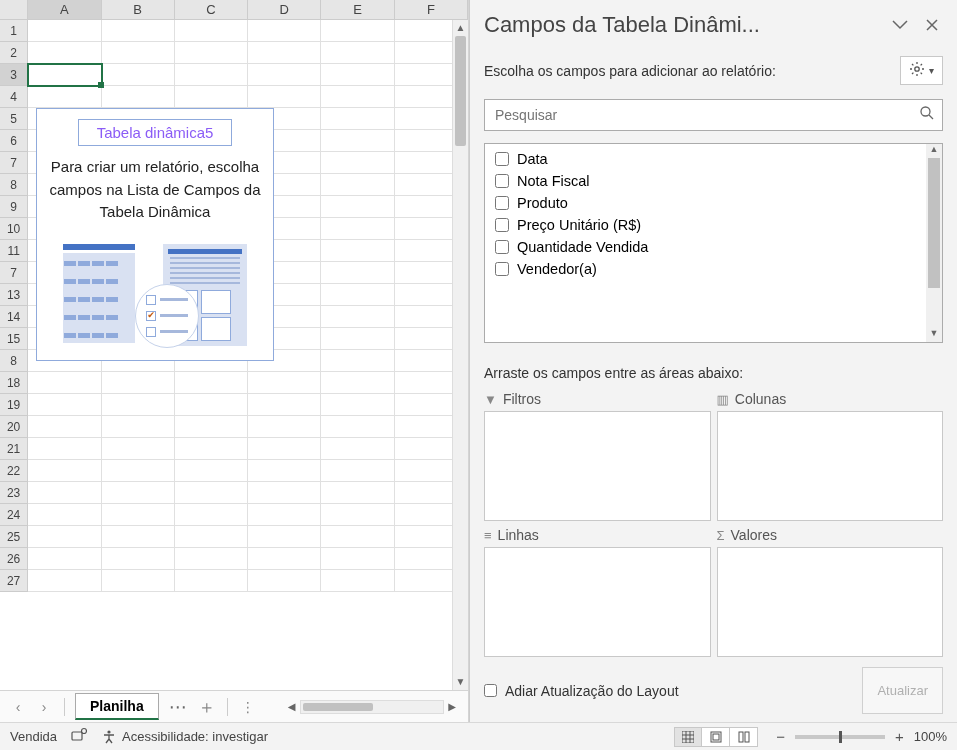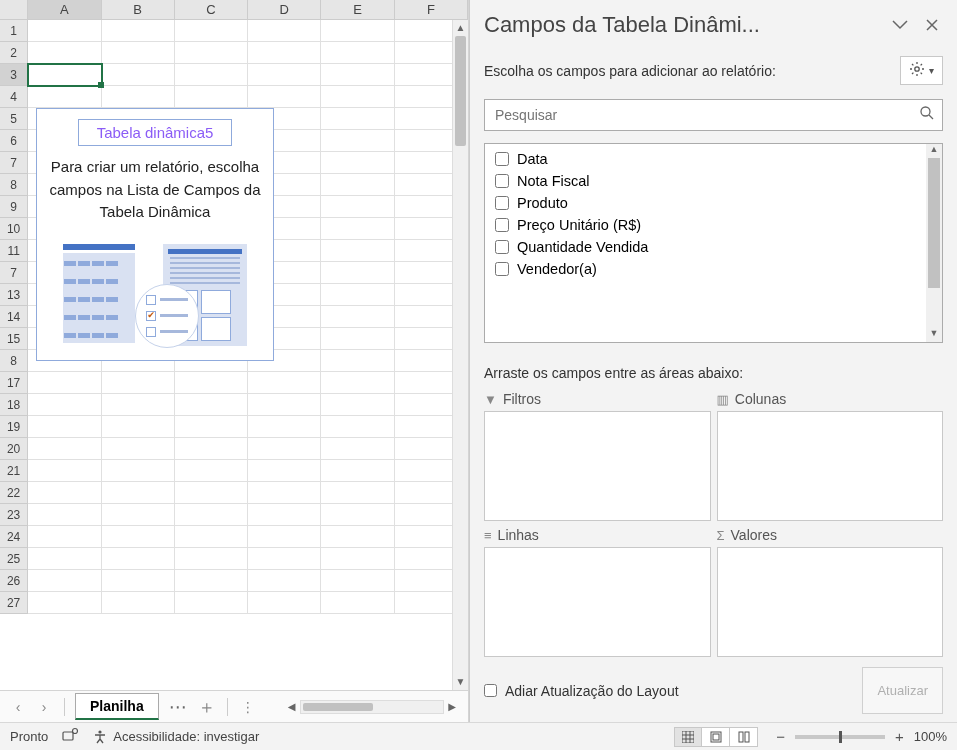--- a/index.html
+++ b/index.html
@@ -246,29 +246,20 @@
             <div class="row-head">15</div>
             <div class="cell"></div>
             <div class="cell"></div>
             <div class="cell"></div>
             <div class="cell"></div>
             <div class="cell"></div>
             <div class="cell"></div>
           </div>
           <div class="row">
             <div class="row-head">8</div>
-            <div class="cell"></div>
-            <div class="cell"></div>
-            <div class="cell"></div>
-            <div class="cell"></div>
-            <div class="cell"></div>
-            <div class="cell"></div>
-          </div>
-          <div class="row">
-            <div class="row-head">17</div>
             <div class="cell"></div>
             <div class="cell"></div>
             <div class="cell"></div>
             <div class="cell"></div>
             <div class="cell"></div>
             <div class="cell"></div>
           </div>
           <div class="row">
             <div class="row-head">18</div>
             <div class="cell"></div>
@@ -543,21 +534,21 @@
       <label>
         <input type="checkbox" style="">
         <span>Adiar Atualização do Layout</span>
       </label>
       <button class="upd-btn">Atualizar</button>
     </div>
   </div>
 </div>
 
 <div class="status">
-  <span>Pronto</span>
+  <span>Vendida</span>
   <span class="sicon2">
     <svg width="16" height="16" viewBox="0 0 16 16">
         <rect x="1" y="5" width="10" height="8" rx="1" fill="none" stroke="#555" stroke-width="1.2"></rect>
         <circle cx="13" cy="4" r="2.5" fill="none" stroke="#555" stroke-width="1.2"></circle>
       </svg>
   </span>
   <span style="display:flex;align-items:center;gap:5px;cursor:pointer">
     <svg width="16" height="16" viewBox="0 0 16 16">
         <circle cx="8" cy="3" r="1.6" fill="#555"></circle>
         <path d="M3 6 L13 6 M8 6 V10 M8 10 L5 14 M8 10 L11 14" stroke="#555" stroke-width="1.3" fill="none"></path>

